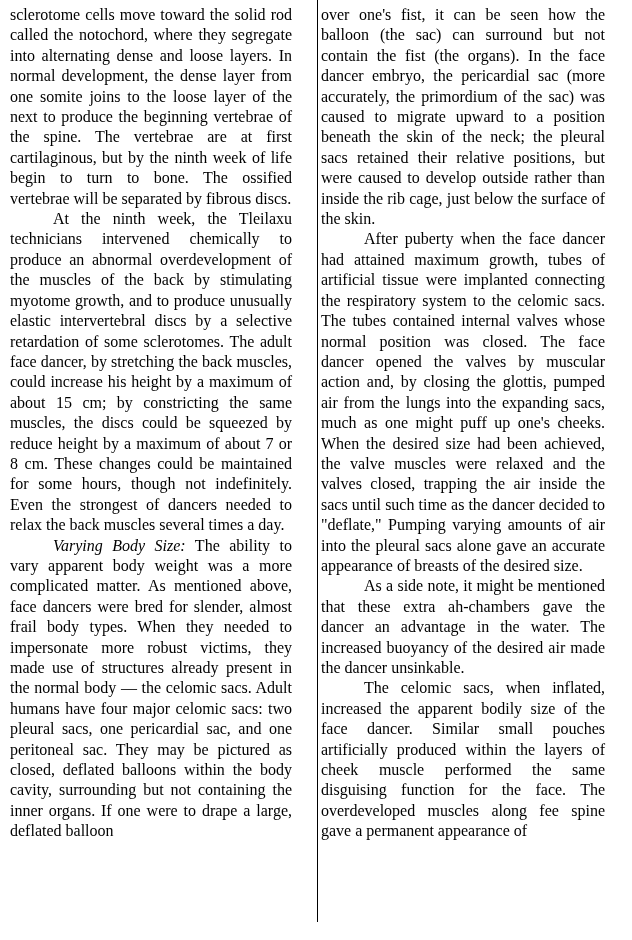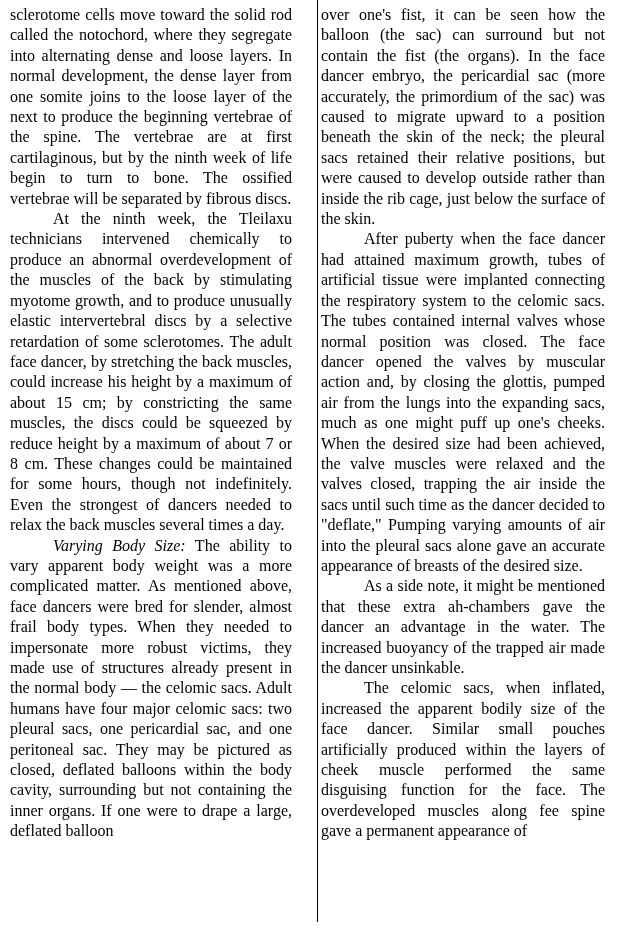--- a/index.html
+++ b/index.html
@@ -46,16 +46,16 @@
 <div class="page" style="background: rgb(255, 255, 255); color: rgb(0, 0, 0);">
   <div class="column col-left">
       <p class="para"><span>sclerotome cells move toward the solid rod called the notochord, where they segregate into alternating dense and loose layers. In normal development, the dense layer from one somite joins to the loose layer of the next to produce the beginning vertebrae of the spine. The vertebrae are at first cartilaginous, but by the ninth week of life begin to turn to bone. The ossified vertebrae will be separated by fibrous discs.</span></p>
       <p class="para indent"><span>At the ninth week, the Tleilaxu technicians intervened chemically to produce an abnormal overdevelopment of the muscles of the back by stimulating myotome growth, and to produce unusually elastic intervertebral discs by a selective retardation of some sclerotomes. The adult face dancer, by stretching the back muscles, could increase his height by a maximum of about 15 cm; by constricting the same muscles, the discs could be squeezed by reduce height by a maximum of about 7 or 8 cm. These changes could be maintained for some hours, though not indefinitely. Even the strongest of dancers needed to relax the back muscles several times a day.</span></p>
       <p class="para indent"><em>Varying Body Size:</em><span> The ability to vary apparent body weight was a more complicated matter. As mentioned above, face dancers were bred for slender, almost frail body types. When they needed to impersonate more robust victims, they made use of structures already present in the normal body — the celomic sacs. Adult humans have four major celomic sacs: two pleural sacs, one pericardial sac, and one peritoneal sac. They may be pictured as closed, deflated balloons within the body cavity, surrounding but not containing the inner organs. If one were to drape a large, deflated balloon</span></p>
     </div>
   <div class="divider" style="background: rgb(0, 0, 0);"></div>
   <div class="column col-right">
       <p class="para"><span>over one's fist, it can be seen how the balloon (the sac) can surround but not contain the fist (the organs). In the face dancer embryo, the pericardial sac (more accurately, the primordium of the sac) was caused to migrate upward to a position beneath the skin of the neck; the pleural sacs retained their relative positions, but were caused to develop outside rather than inside the rib cage, just below the surface of the skin.</span></p>
       <p class="para indent"><span>After puberty when the face dancer had attained maximum growth, tubes of artificial tissue were implanted connecting the respiratory system to the celomic sacs. The tubes contained internal valves whose normal position was closed. The face dancer opened the valves by muscular action and, by closing the glottis, pumped air from the lungs into the expanding sacs, much as one might puff up one's cheeks. When the desired size had been achieved, the valve muscles were relaxed and the valves closed, trapping the air inside the sacs until such time as the dancer decided to "deflate," Pumping varying amounts of air into the pleural sacs alone gave an accurate appearance of breasts of the desired size.</span></p>
-      <p class="para indent"><span>As a side note, it might be mentioned that these extra ah-chambers gave the dancer an advantage in the water. The increased buoyancy of the trapped air made the dancer unsinkable.</span></p>
+      <p class="para indent"><span>As a side note, it might be mentioned that these extra ah-chambers gave the dancer an advantage in the water. The increased buoyancy of the desired air made the dancer unsinkable.</span></p>
       <p class="para indent"><span>The celomic sacs, when inflated, increased the apparent bodily size of the face dancer. Similar small pouches artificially produced within the layers of cheek muscle performed the same disguising function for the face. The overdeveloped muscles along fee spine gave a permanent appearance of</span></p>
     </div>
 </div>
 
 </body></html>

